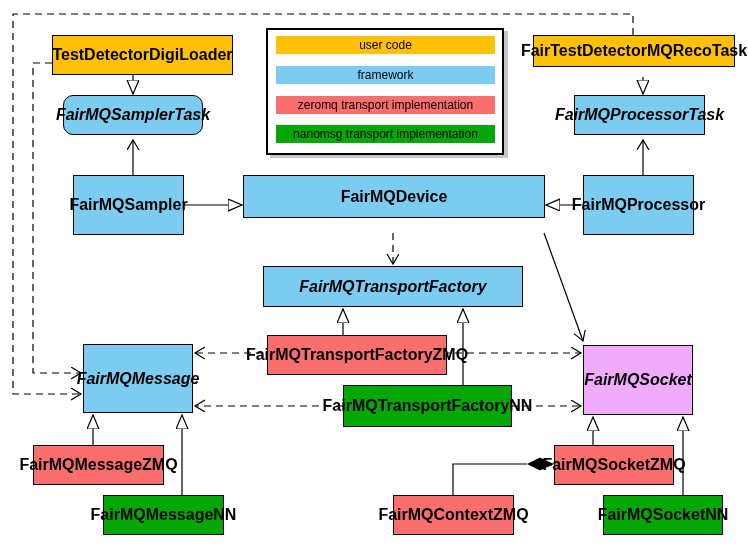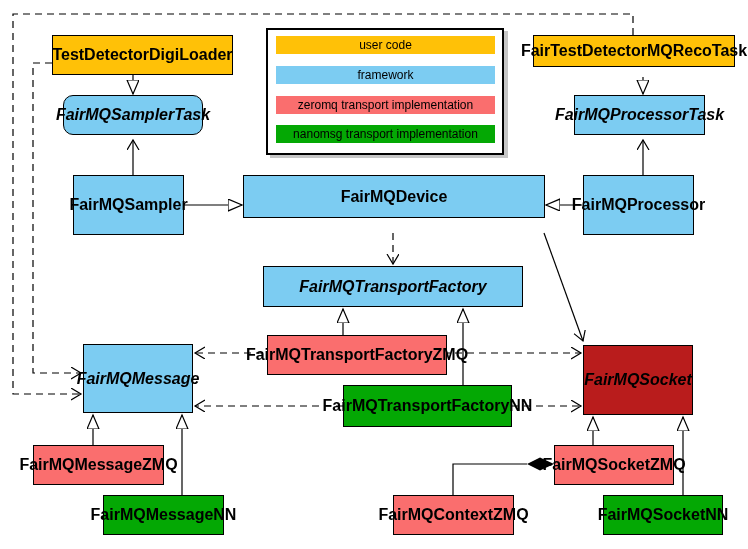--- a/index.html
+++ b/index.html
@@ -125,21 +125,21 @@
   </div>
   <div class="node" style="left: 267px; top: 335px; width: 180px; height: 40px; background-color: rgb(250, 110, 110);">
     <span>FairMQTransportFactoryZMQ</span>
   </div>
   <div class="node" style="left: 343px; top: 385px; width: 169px; height: 42px; background-color: rgb(4, 168, 4);">
     <span>FairMQTransportFactoryNN</span>
   </div>
   <div class="node abstract" style="left: 83px; top: 344px; width: 110px; height: 69px; background-color: rgb(124, 204, 242);">
     <span>FairMQMessage</span>
   </div>
-  <div class="node abstract" style="left: 583px; top: 345px; width: 110px; height: 70px; background-color: #b91c1c;">
+  <div class="node abstract" style="left: 583px; top: 345px; width: 110px; height: 70px; background-color: #f0abfc;">
     <span>FairMQSocket</span>
   </div>
   <div class="node" style="left: 33px; top: 445px; width: 131px; height: 40px; background-color: rgb(250, 110, 110);">
     <span>FairMQMessageZMQ</span>
   </div>
   <div class="node" style="left: 103px; top: 495px; width: 121px; height: 40px; background-color: rgb(4, 168, 4);">
     <span>FairMQMessageNN</span>
   </div>
   <div class="node" style="left: 393px; top: 495px; width: 121px; height: 40px; background-color: rgb(250, 110, 110);">
     <span>FairMQContextZMQ</span>

